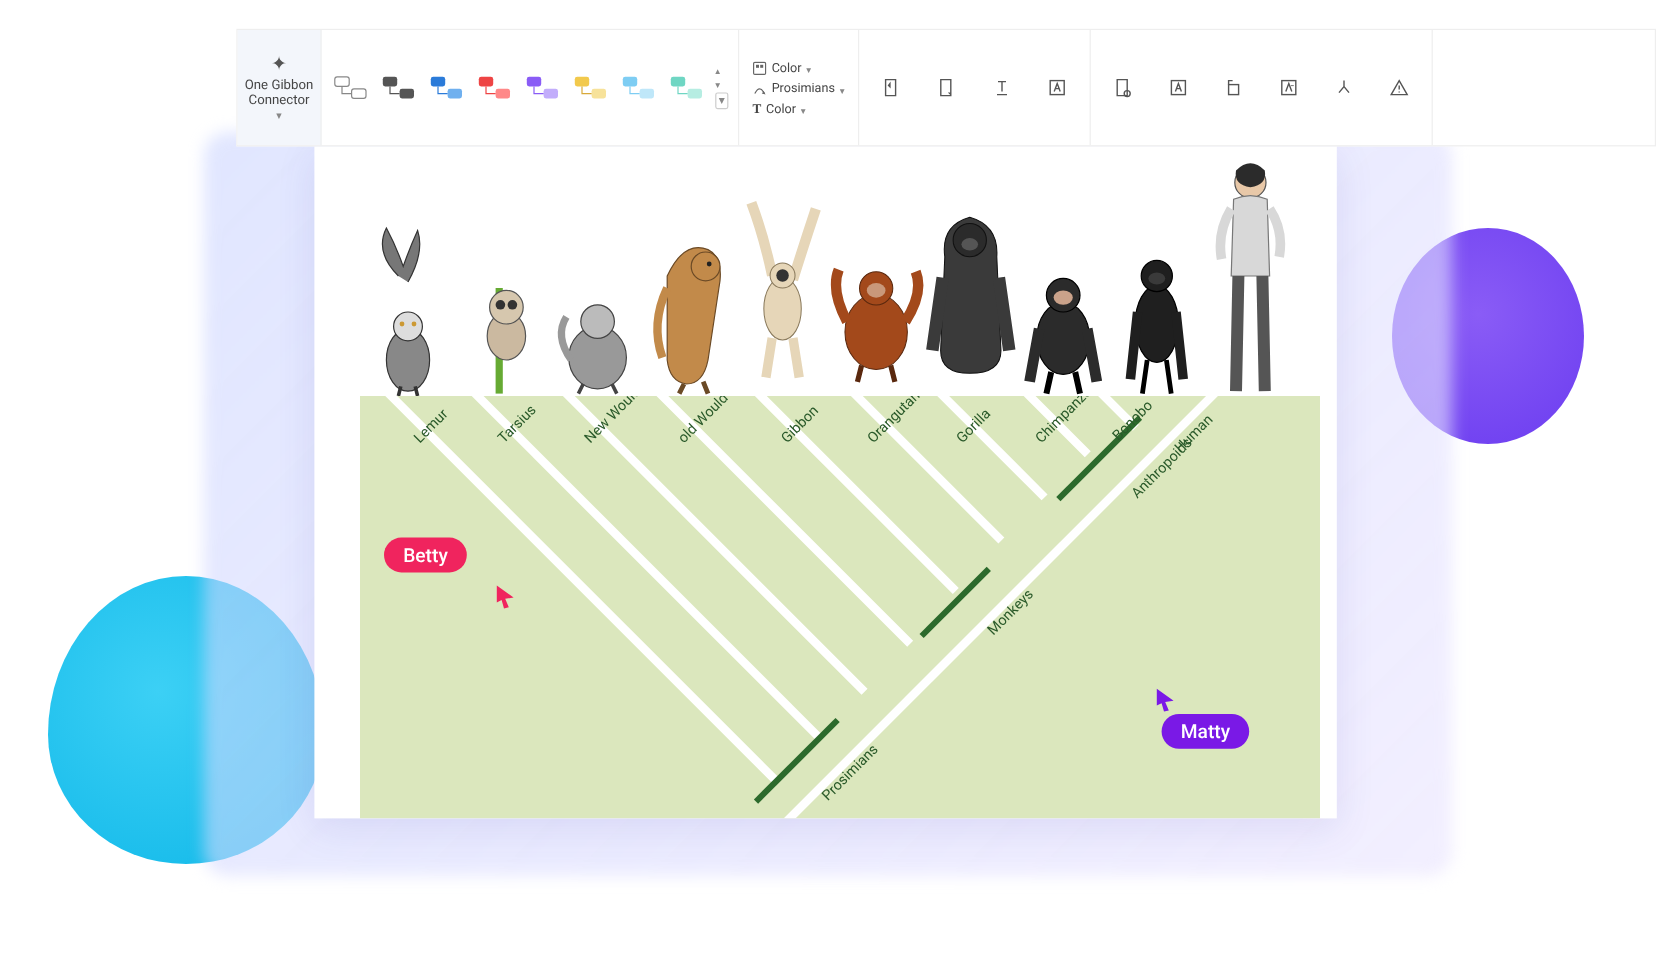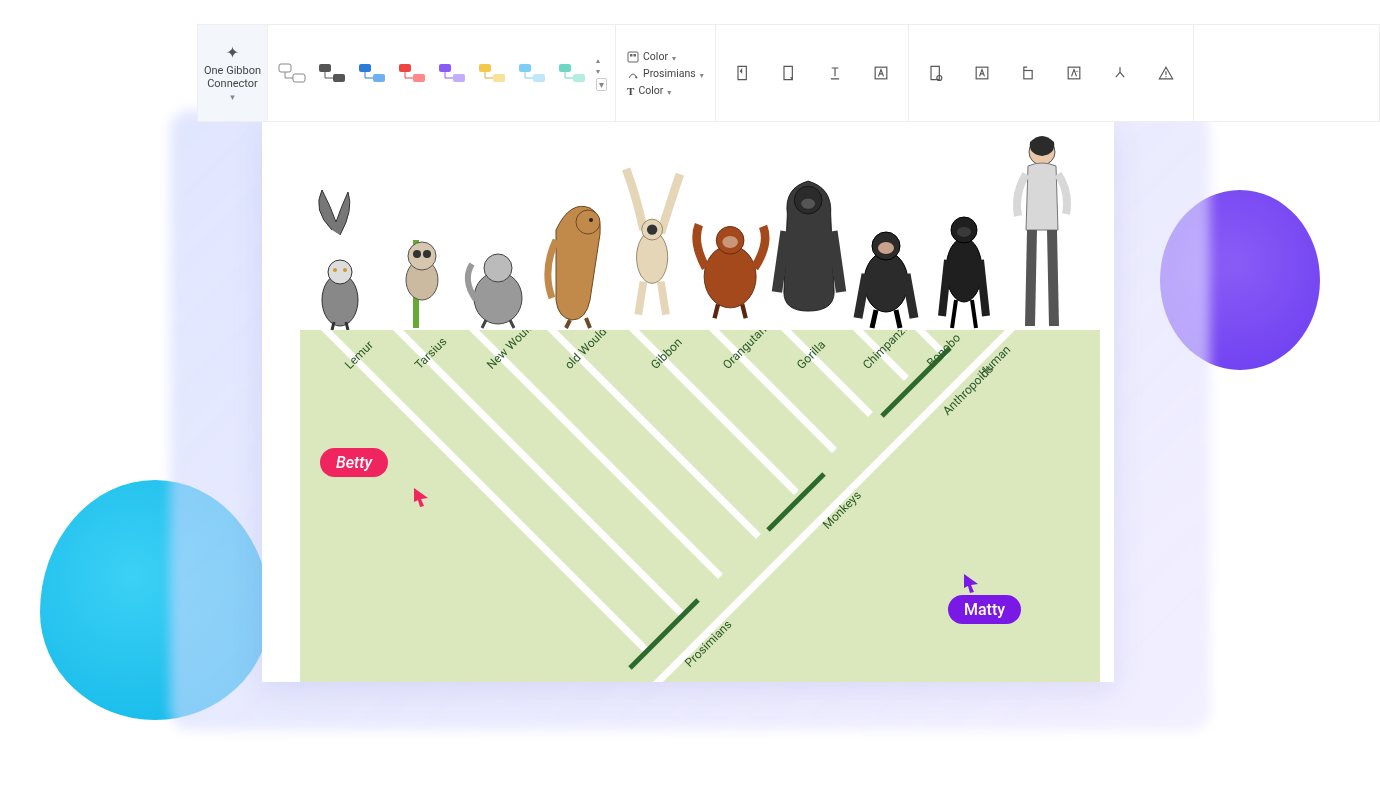--- a/index.html
+++ b/index.html
@@ -151,25 +151,25 @@
     z-index:4;
   }
   .cursor-badge .bubble {
     padding: 5px 16px;
     border-radius: 16px;
     color:#fff;
     font-size: 16px;
     font-weight: 500;
   }
   .betty { left: 320px; top: 448px; }
-  .betty .bubble { background:#f0245e;font-style:italic; }
+  .betty .bubble { background:#f0245e; }
   .betty-ptr {
     position:absolute; left: 412px; top: 486px; z-index:4;
   }
-  .matty { left: 948px; top: 595px; justify-content: flex-end; }
+  .matty { left: 968px; top: 595px; justify-content: flex-end; }
   .matty .bubble { background:#7a19e6; }
   .matty-ptr {
     position:absolute; left: 962px; top: 572px; z-index:4;
   }
 </style>
 </head>
 <body>
 
 <div class="blob-left"></div>
 <div class="blob-right"></div>

